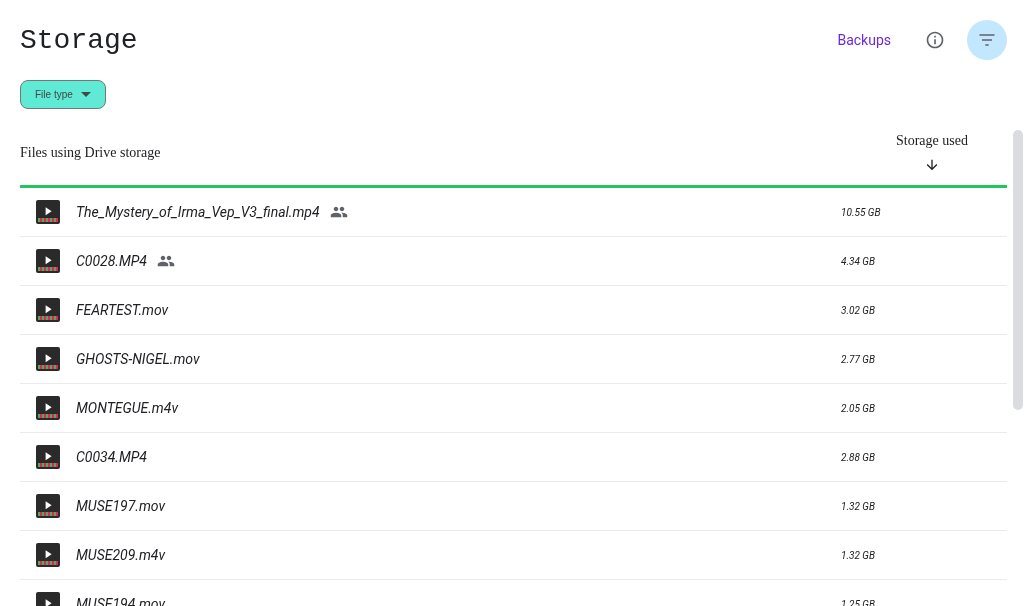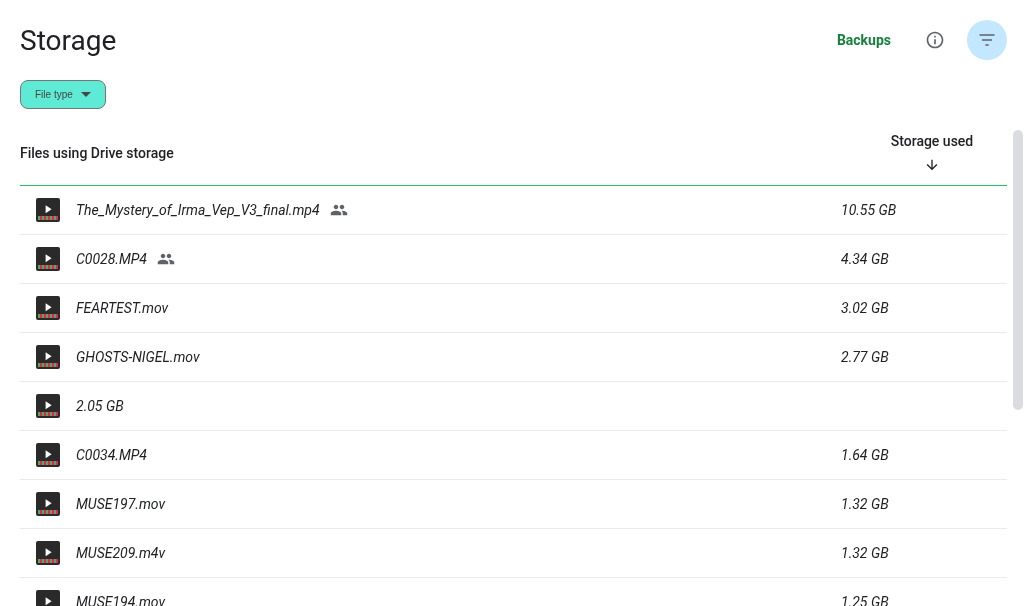--- a/index.html
+++ b/index.html
@@ -22,30 +22,31 @@
     .header-row {
       display: flex;
       align-items: center;
       justify-content: space-between;
       margin-bottom: 20px;
     }
     .page-title {
       font-size: 28px;
       font-weight: 400;
       color: #202124;
+      font-family: Liberation Mono, monospace;
     }
     .header-actions {
       display: flex;
       align-items: center;
       gap: 12px;
     }
     .backups-link {
-      color: #15803d;
+      color: #6d28d9;
       font-size: 14px;
-      font-weight: 700;
+      font-weight: 400;
       cursor: pointer;
       padding: 8px 12px;
     }
     .icon-button {
       width: 40px;
       height: 40px;
       border-radius: 50%;
       display: flex;
       align-items: center;
       justify-content: center;
@@ -81,24 +82,25 @@
     .chip-arrow {
       width: 10px;
       height: 10px;
       fill: #444746;
     }
     .table-header {
       display: flex;
       justify-content: space-between;
       align-items: center;
       padding: 0 0 12px 0;
-      border-bottom: 1px solid #22c55e;
+      border-bottom: 3px solid #22c55e;
       font-size: 14px;
       font-weight: 500;
       color: #202124;
+      font-family: Liberation Serif, serif;
     }
     .col-name {
       flex: 1;
     }
     .col-size {
       width: 150px;
       display: flex;
       align-items: center;
       gap: 8px;
       flex-direction: column;
@@ -158,21 +160,21 @@
       align-items: center;
       gap: 10px;
     }
     .shared-icon {
       width: 18px;
       height: 18px;
       fill: #5f6368;
     }
     .file-size {
       width: 150px;
-      font-size: 14px;
+      font-size: 10px;
       color: #202124;
     }
     .scrollbar-custom {
       position: absolute;
       right: 4px;
       top: 130px;
       bottom: 20px;
       width: 10px;
     }
     .scrollbar-thumb {
@@ -265,30 +267,33 @@
         </div>
         <div class="file-name">
           <span>GHOSTS-NIGEL.mov</span>
         </div>
         <div class="file-size">2.77 GB</div>
       </div>
       <div class="file-row">
         <div class="file-icon">
           <div class="play-triangle"></div>
         </div>
+        <div class="file-name">
+          <span>MONTEGUE.m4v</span>
+        </div>
         <div class="file-size">2.05 GB</div>
       </div>
       <div class="file-row">
         <div class="file-icon">
           <div class="play-triangle"></div>
         </div>
         <div class="file-name">
           <span>C0034.MP4</span>
         </div>
-        <div class="file-size">1.64 GB</div>
+        <div class="file-size">2.88 GB</div>
       </div>
       <div class="file-row">
         <div class="file-icon">
           <div class="play-triangle"></div>
         </div>
         <div class="file-name">
           <span>MUSE197.mov</span>
         </div>
         <div class="file-size">1.32 GB</div>
       </div>

